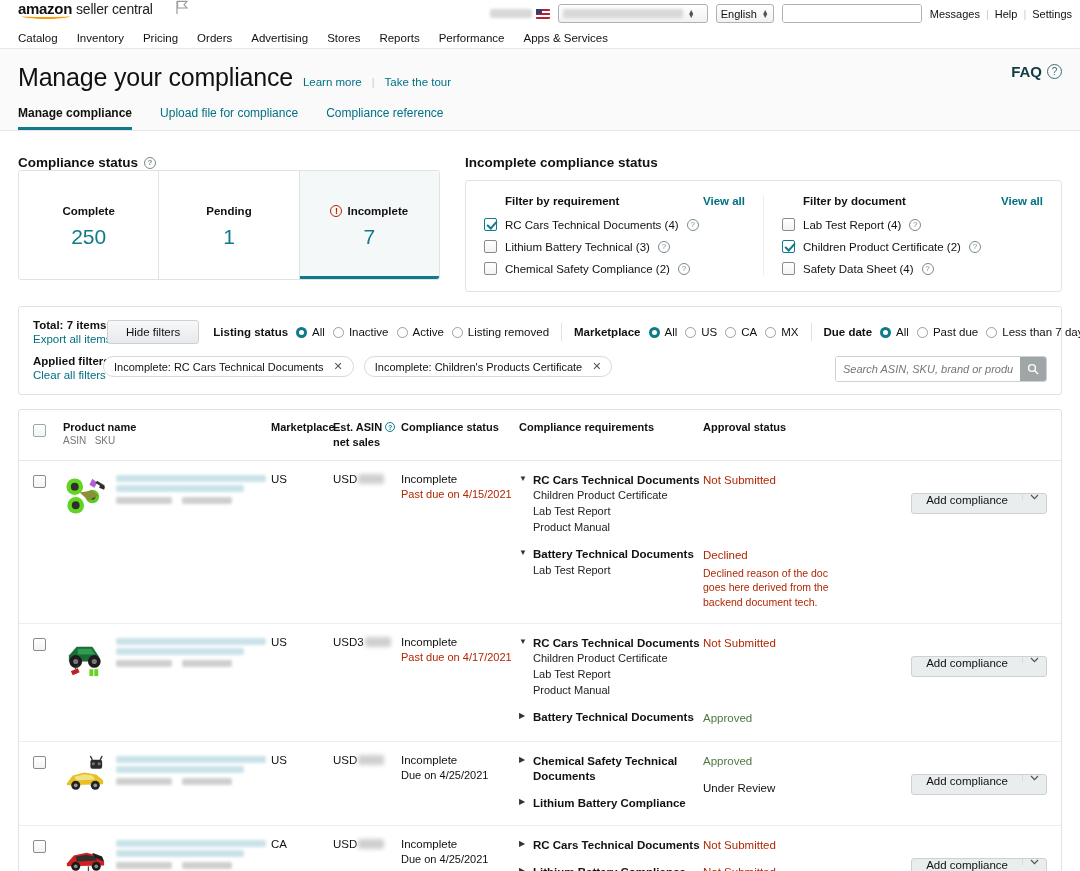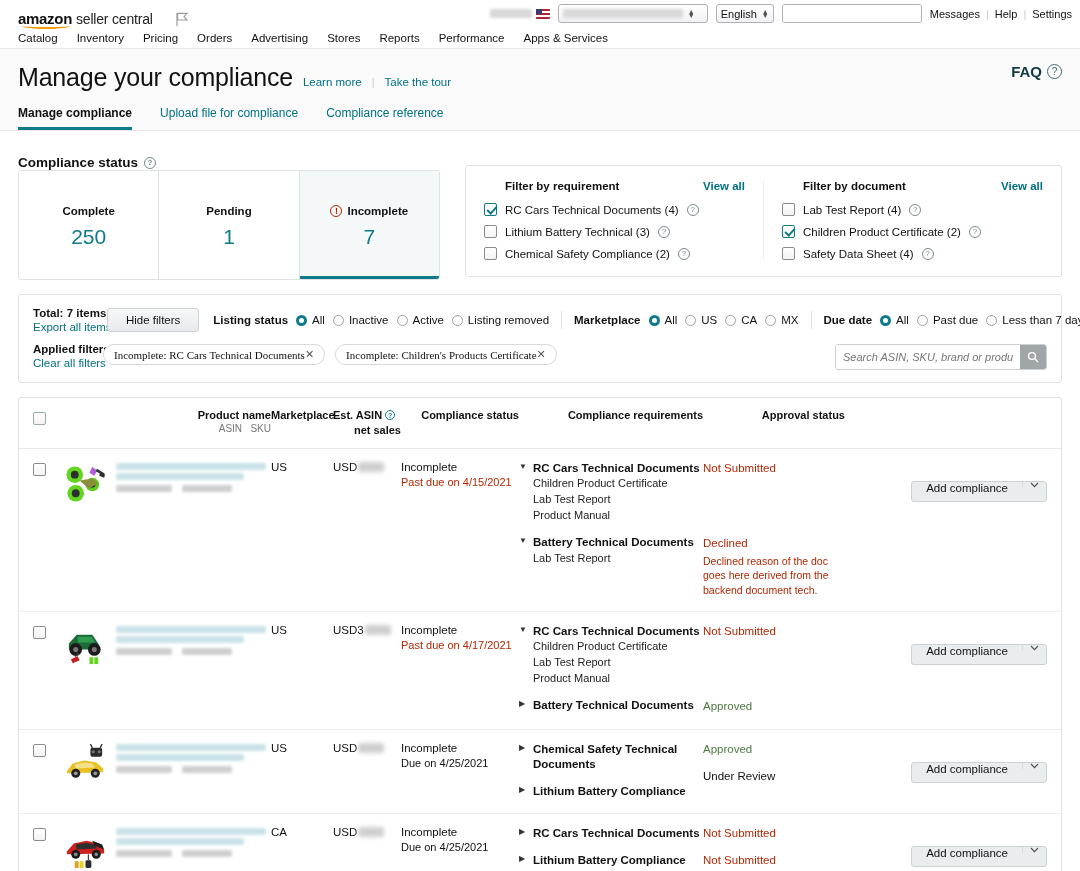--- a/index.html
+++ b/index.html
@@ -8,21 +8,21 @@
     font-family: "Liberation Sans", sans-serif;
     background: #ffffff;
     color: #111111;
     font-size: 12px;
     overflow: hidden;
   }
 
   
   .topbar {
     height: 27px; background: #fff;
-    display: flex; align-items: flex-end;
+    display: flex; align-items: flex-start;
     padding: 0 10px; position: relative;
   }
   .logo { display: flex; align-items: baseline; gap: 4px; margin-left: 8px; }
   .logo-amazon {
     font-weight: bold; font-size: 15px; color: #111; letter-spacing: -.3px;
     position: relative;
   }
   .logo-amazon::after {
     content: ""; position: absolute; left: 4px; right: 2px; bottom: -2px;
     height: 4px; border-bottom: 2px solid #f90; border-radius: 0 0 50% 50%;
@@ -168,42 +168,42 @@
   .rd.on { border: 3px solid #0f7b8a; background: #fff; }
   .vsep { width: 1px; height: 18px; background: #e0e3e3; }
 
   .fb-row2 { display: flex; align-items: flex-start; gap: 10px; margin-top: 10px; }
   .applied-block { width: 60px; }
   .applied-lbl { font-size: 11.5px; font-weight: bold; color: #111; white-space: nowrap; }
   .clear-link { font-size: 11.5px; color: #007185; cursor: pointer; white-space: nowrap; margin-top: 2px; }
   .chips { display: flex; gap: 10px; flex-wrap: wrap; padding-top: 1px; }
   .chip {
     border: 1px solid #d5d9d9; border-radius: 14px; padding: 3px 10px;
-    font-size: 11px; color: #111; display: flex; align-items: center; gap: 0; background: #fff; font-family: Liberation Serif, serif;
+    font-size: 11px; color: #111; display: flex; align-items: center; gap: 10px; background: #fff;
   }
   .chip .x { color: #555; font-size: 11px; cursor: pointer; }
 
   .searchbox {
     position: absolute; right: 14px; bottom: 12px;
     width: 212px; height: 26px; display: flex;
     border: 1px solid #cdd1d4; border-radius: 3px; overflow: hidden; background: #fff;
   }
   .searchbox input {
     flex: 1; border: 0; outline: 0; padding: 0 7px; font-size: 11px; font-style: italic; color: #767676;
     font-family: "Liberation Sans", sans-serif;
   }
   .searchbox .sbtn2 {
     width: 26px; background: #a0a6a8; display: flex; align-items: center; justify-content: center;
   }
 
   
   .tablebox { border: 1px solid #e0e3e3; border-radius: 3px; background: #fff; margin-top: 14px; }
   .thead {
     display: flex; align-items: flex-start; padding: 10px 14px 10px;
-    border-bottom: 1px solid #e7e9e9; position: relative; text-align: right;
+    border-bottom: 1px solid #e7e9e9; position: relative;
   }
   .th { font-size: 11px; font-weight: bold; color: #111; line-height: 1.35; }
   .th-sub { font-size: 10px; font-weight: normal; color: #767676; }
   .bulk-btn {
     background: #6e7779; color: #fff; border-radius: 3px; border: 1px solid #61696b;
     font-size: 11px; padding: 6px 10px; cursor: pointer; white-space: nowrap;
   }
 
   .col-chk   { width: 30px; flex: none; }
   .col-name  { width: 208px; flex: none; }
@@ -366,20 +366,23 @@
     <div class="scard-label">
       <span class="warn-i">!</span>
       <span>Incomplete</span>
     </div>
     <div class="scard-num">7</div>
   </div>
         </div>
     </div>
 
     <div class="incomplete-panel">
+      <div class="sec-title">
+        <span>Incomplete compliance status</span>
+      </div>
       <div class="filterbox" id="filterbox">
   <div class="fcol">
     <div class="fcol-head">
       <span class="lbl">Filter by requirement</span>
       <span class="viewall">View all</span>
     </div>
 
       <div class="fitem">
         <span class="cb checked"></span>
         <span>RC Cars Technical Documents (4)</span>

